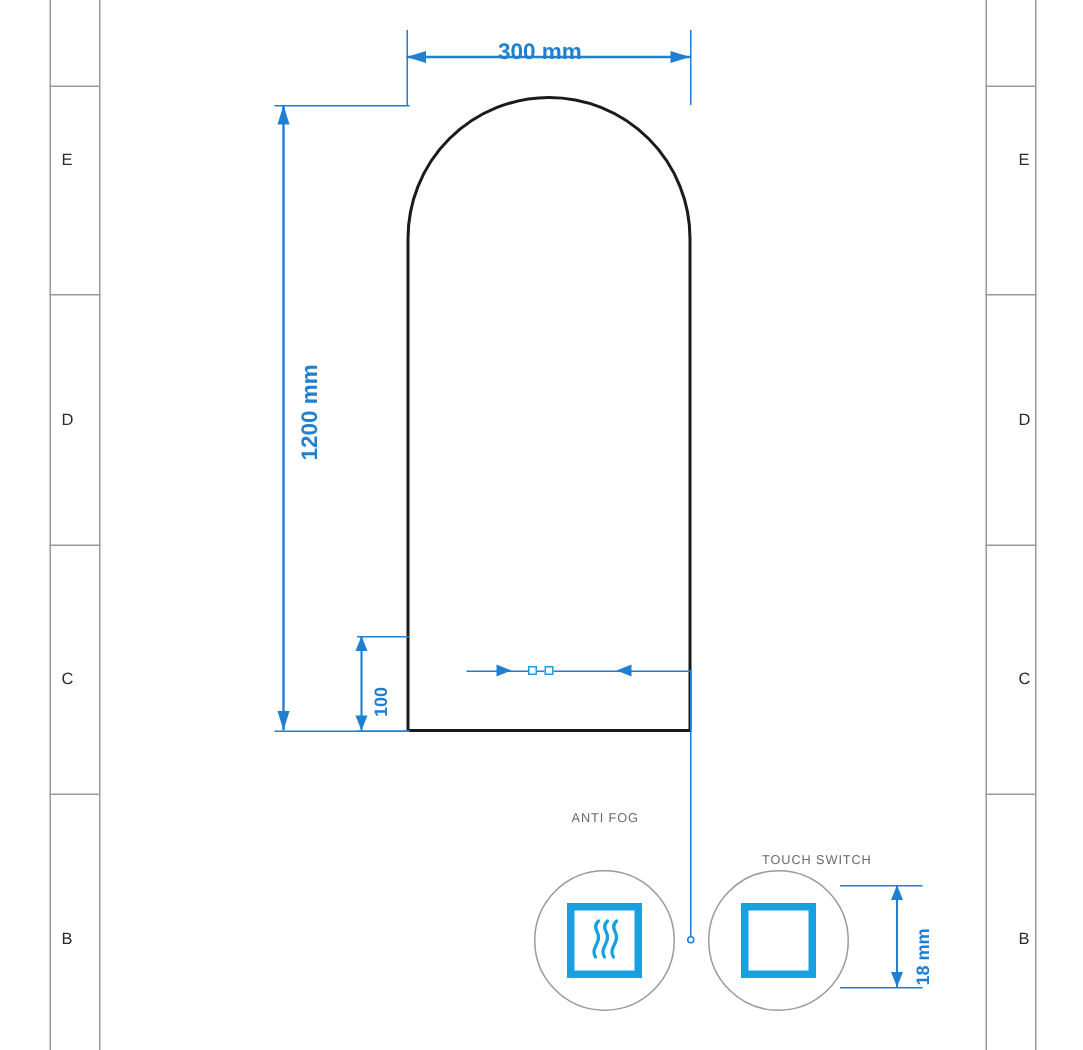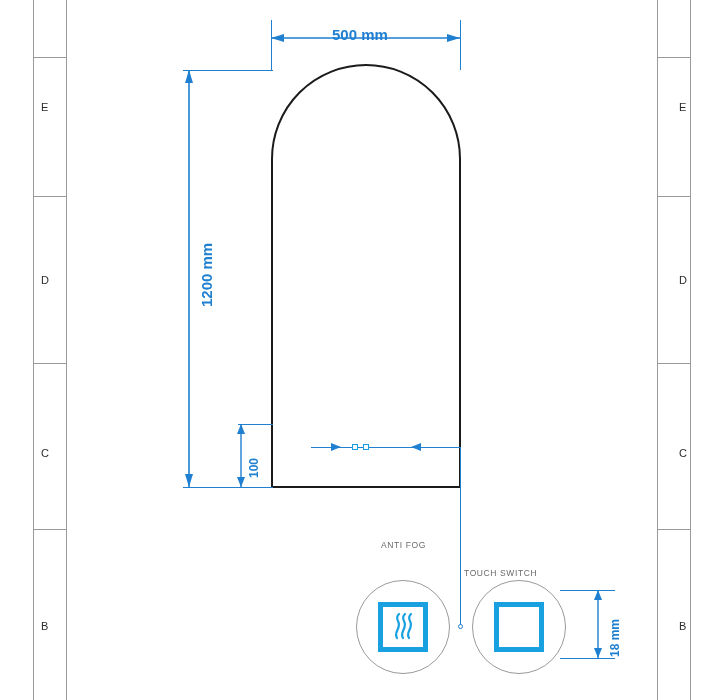--- a/index.html
+++ b/index.html
@@ -177,39 +177,39 @@
     <polygon points="241,487 237,477 245,477" fill="#1f7fd0"></polygon>
 
     <polygon points="341,447 331,443 331,451" fill="#1f7fd0"></polygon>
     <polygon points="411,447 421,443 421,451" fill="#1f7fd0"></polygon>
 
     <line x1="598" y1="590" x2="598" y2="658" stroke="#1f7fd0" stroke-width="1.4"></line>
     <polygon points="598,590 594,600 602,600" fill="#1f7fd0"></polygon>
     <polygon points="598,658 594,648 602,648" fill="#1f7fd0"></polygon>
   </svg>
 
-  <div class="dim-text big" style="left:332px; top:26px;">500 mm</div>
+  <div class="dim-text big" style="left:332px; top:26px;">300 mm</div>
   <div class="dim-text big vert" style="left:198px; top:307px;">1200 mm</div>
   <div class="dim-text small vert" style="left:247px; top:478px;">100</div>
   <div class="dim-text small vert" style="left:608px; top:657px;">18 mm</div>
 
   <div class="touch-dots" style="left:352px; top:444px; width:22px; height:8px;">
     <div class="touch-dot" style="left:0; top:0;"></div>
     <div class="touch-dot" style="left:11px; top:0;"></div>
   </div>
 
   <div class="badge-caption" style="left:381px; top:540px;">ANTI FOG</div>
   <div class="circle-badge" style="left:356px; top:580px;">
     <div class="sq-icon" style="left:21px; top:21px; width:50px; height:50px;">
       <svg viewBox="0 0 40 40" width="40" height="40" style="display:block;">
         <path d="M14 31 C 10 25, 19 21, 15 14 C 13 10.5, 15 8, 16 7" stroke="#18a0e0" stroke-width="2.2" fill="none" stroke-linecap="round"></path>
         <path d="M20 31 C 16 25, 25 21, 21 14 C 19 10.5, 21 8, 22 7" stroke="#18a0e0" stroke-width="2.2" fill="none" stroke-linecap="round"></path>
         <path d="M26 31 C 22 25, 31 21, 27 14 C 25 10.5, 27 8, 28 7" stroke="#18a0e0" stroke-width="2.2" fill="none" stroke-linecap="round"></path>
       </svg>
     </div>
   </div>
 
-  <div class="badge-caption" style="left:464px; top:568px;">TOUCH SWITCH</div>
+  <div class="badge-caption" style="left:508px; top:568px;">TOUCH SWITCH</div>
   <div class="circle-badge" style="left:472px; top:580px;">
     <div class="sq-icon" style="left:21px; top:21px; width:50px; height:50px;"></div>
   </div>
 
 </div>
 
 </body></html>

